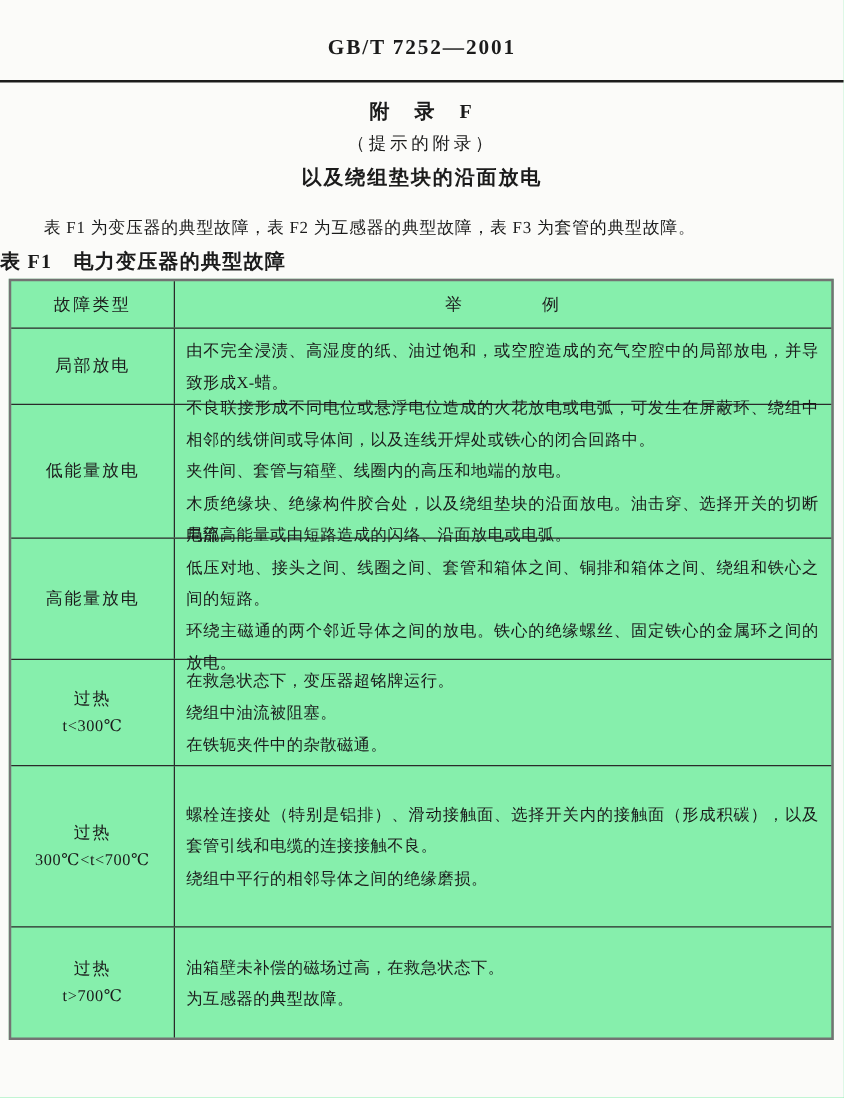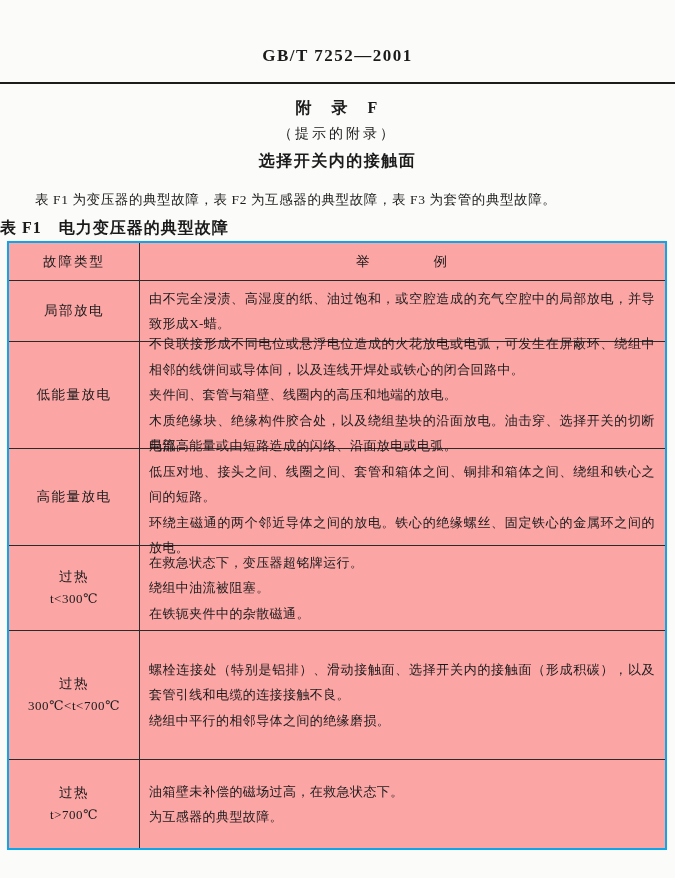--- a/index.html
+++ b/index.html
@@ -9,21 +9,21 @@
     width: 675px;
     height: 878px;
     background: #fbfbf9;
     color: #1b1b1b;
     font-family: "Liberation Serif", "DejaVu Serif", serif;
     overflow: hidden;
   }
   .page { width: 675px; height: 878px; position: relative; }
 
   .doc-header {
-    padding-top: 46px;
+    padding-top: 28px;
     text-align: center;
     font-weight: bold;
     font-size: 17px;
     letter-spacing: 1.5px;
     line-height: 20px;
   }
   .header-rule {
     height: 2px;
     background: #1c1c1c;
     margin-top: 16px;
@@ -64,22 +64,22 @@
     margin-top: 10px;
     text-align: left;
     font-weight: bold;
     font-size: 16px;
     letter-spacing: 1px;
     line-height: 18px;
   }
 
   .ftable {
     margin: 4px 8px 0 7px;
-    border: 2px solid #0ea5e9;
-    background: #fca5a5;
+    border: 2px solid #737373;
+    background: #86efac;
   }
   .trow {
     display: flex;
     border-top: 1px solid #2a2a2a;
   }
   .trow:first-child { border-top: none; }
 
   .ftable > .trow:nth-child(1) { height: 37px; }
   .ftable > .trow:nth-child(2) { height: 61px; }
   .ftable > .trow:nth-child(3) { height: 107px; }
@@ -139,21 +139,21 @@
 <div class="page">
 
   <div class="doc-header">GB/T 7252—2001</div>
 
   <div class="header-rule"></div>
 
   <div class="appendix-title">附　录　F</div>
 
   <div class="appendix-subtitle">（提示的附录）</div>
 
-  <div class="appendix-heading">选择开关内的接触面</div>
+  <div class="appendix-heading">以及绕组垫块的沿面放电</div>
 
   <p class="intro">表 F1 为变压器的典型故障，表 F2 为互感器的典型故障，表 F3 为套管的典型故障。</p>
 
   <div class="table-caption">表 F1　电力变压器的典型故障</div>
 
   <div class="ftable">
     <div class="trow thead">
       <div class="cell type-cell">故障类型</div>
       <div class="cell ex-cell">举　　　　例</div>
     </div>

